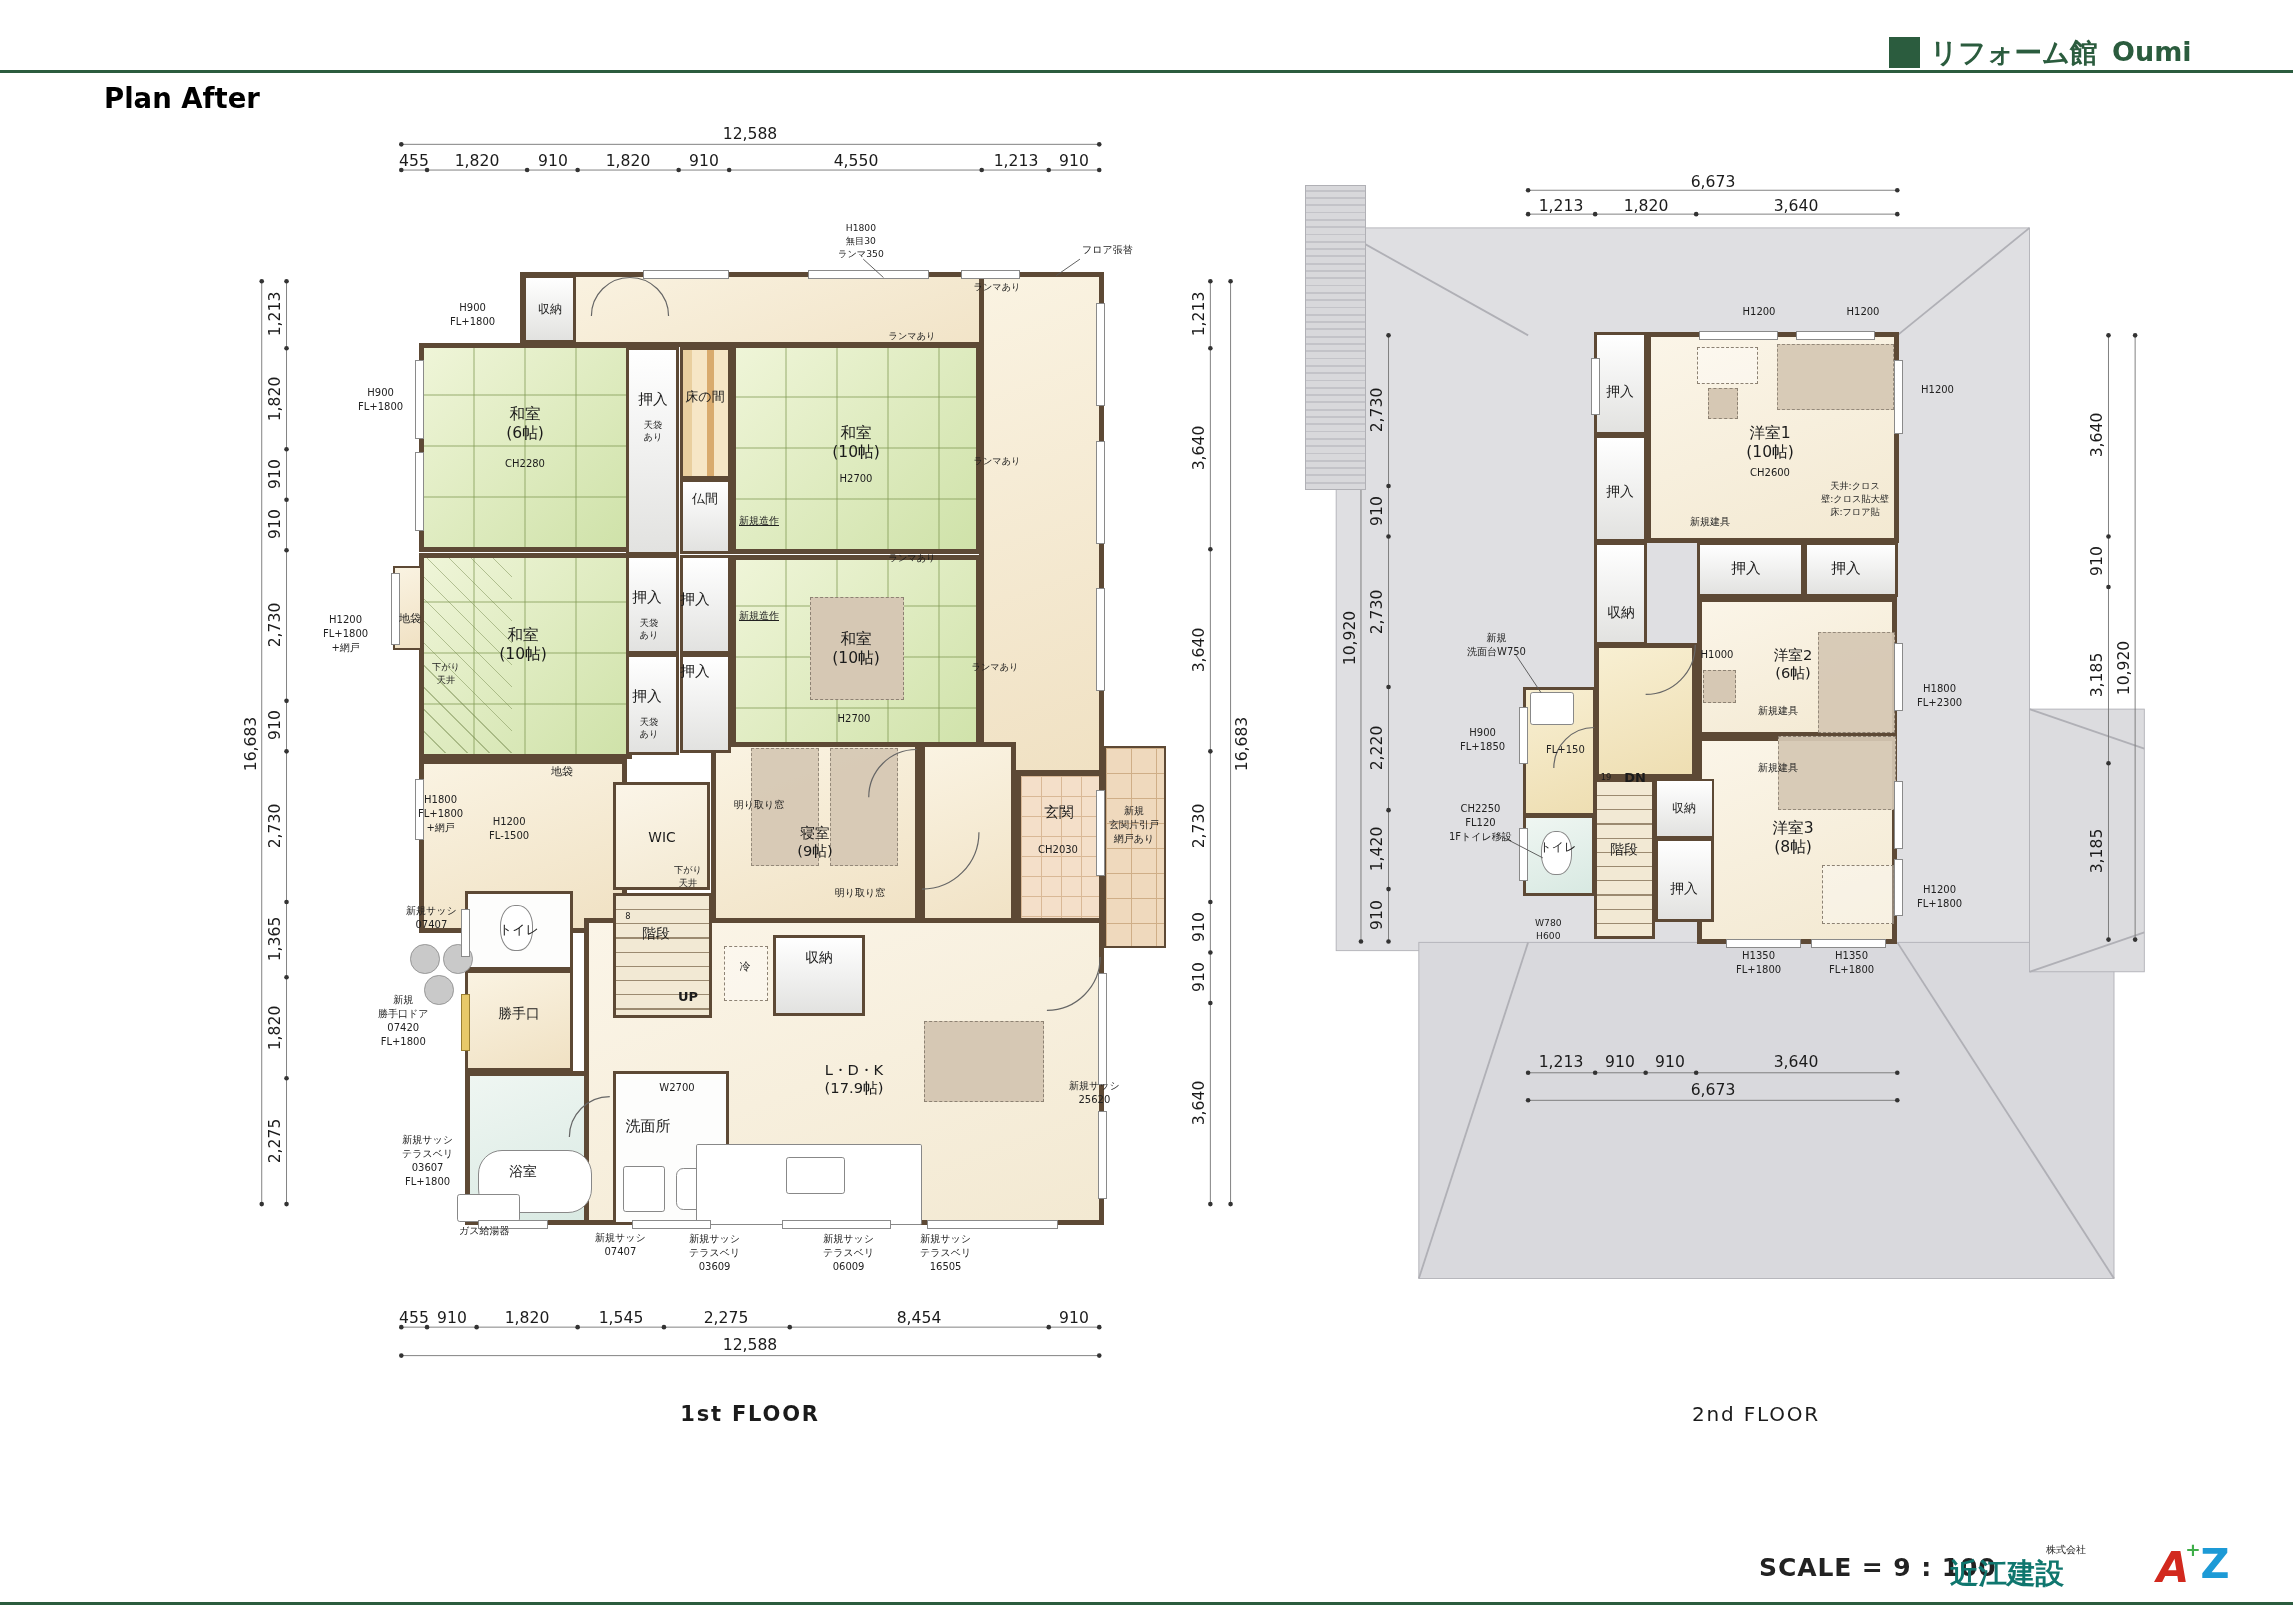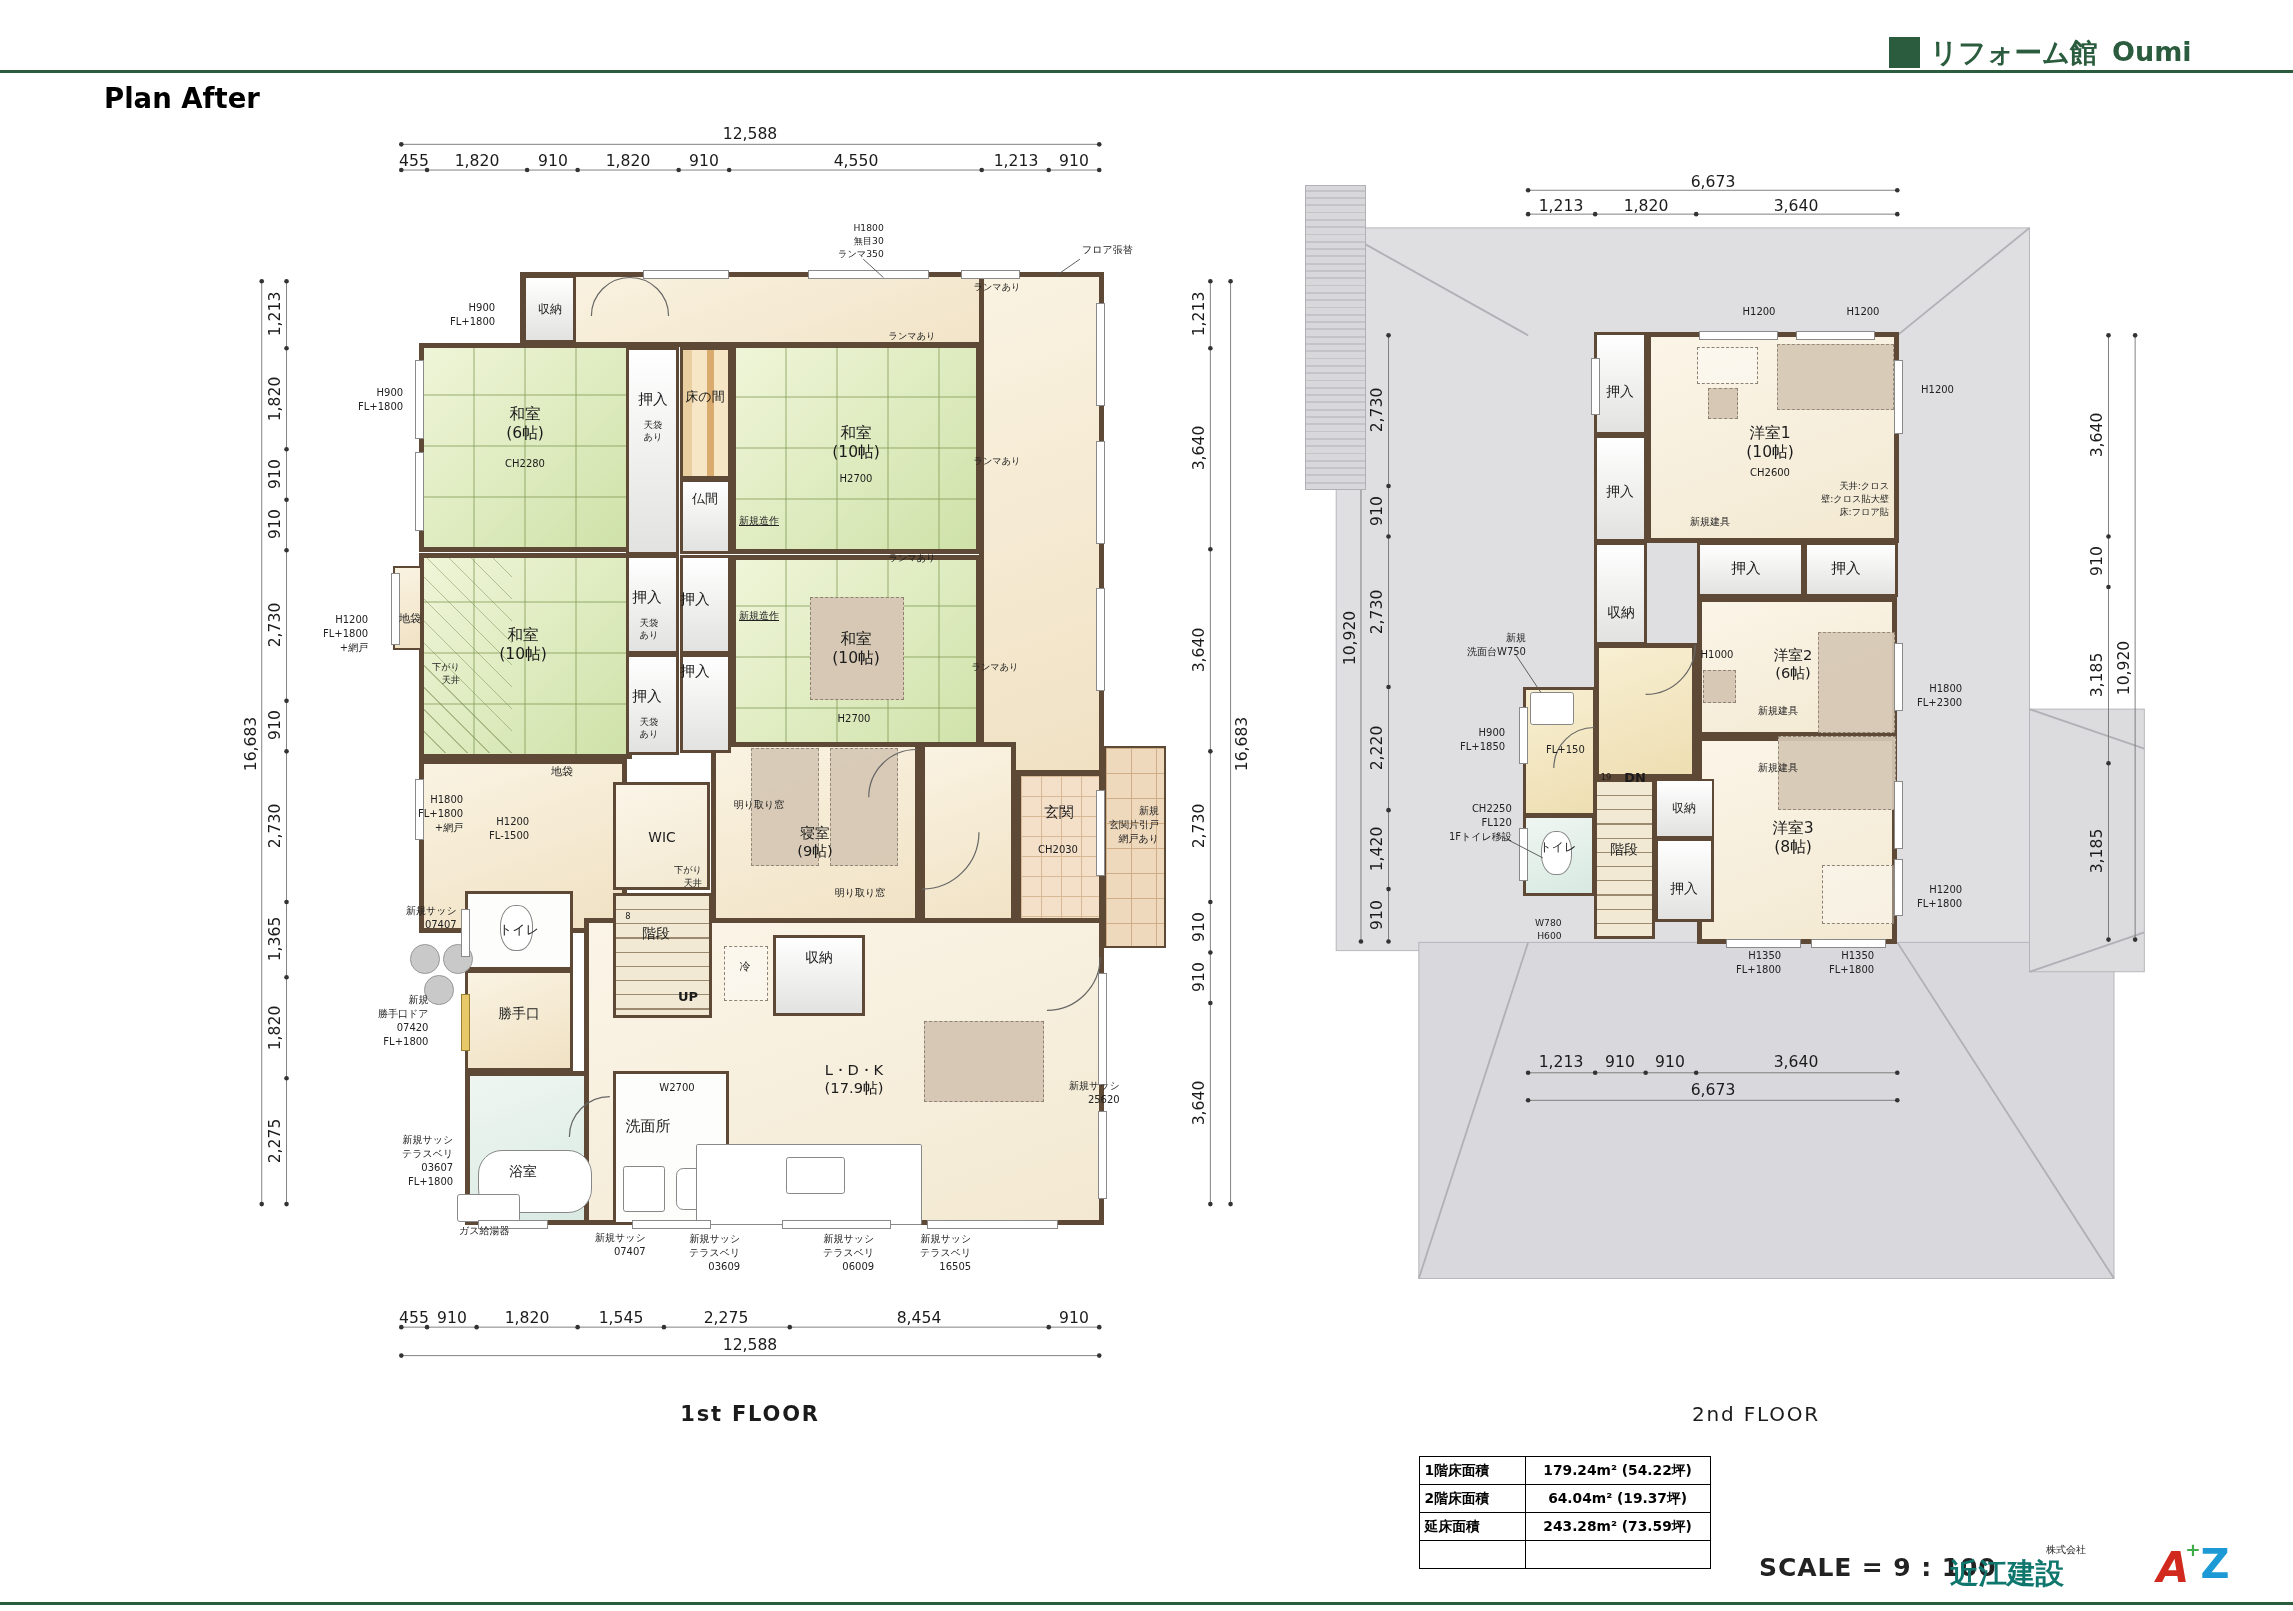--- a/index.html
+++ b/index.html
@@ -2,21 +2,21 @@
 <html style="font-size:14.7px"><head>
 <meta charset="utf-8">
 <style>
   html,body{margin:0;padding:0;background:#fff;}
   #canvas{position:relative;width:2294px;height:1612px;background:#fff;overflow:hidden;
           font-family:"DejaVu Sans","Liberation Sans",sans-serif;}
   svg{position:absolute;left:0;top:0;pointer-events:none;}
   .l{position:absolute;transform:translate(-50%,-50%);font:15.6px/1.25 "DejaVu Sans","Liberation Sans",sans-serif;
      color:#1b1b1b;white-space:pre;text-align:center;z-index:5;}
   .a{position:absolute;transform:translate(0,-50%);font:10px/1.4 "DejaVu Sans","Liberation Sans",sans-serif;
-     color:#222;white-space:pre;text-align:right;z-index:5;}
+     color:#222;white-space:pre;text-align:center;z-index:5;}
   .dv{position:absolute;transform:translate(-50%,-50%) rotate(-90deg);font:15.6px "DejaVu Sans","Liberation Sans",sans-serif;
      color:#1b1b1b;white-space:pre;z-index:5;}
   .room{position:absolute;box-sizing:border-box;border:5.5px solid #5d4935;z-index:1;}
   .inner{border-width:3.7px;z-index:2;}
   .thin{border-width:2.8px;}
   .tatami{background:
      repeating-linear-gradient(0deg,rgba(130,155,85,0) 0 49px,rgba(130,155,85,.4) 49px 51px),
      repeating-linear-gradient(90deg,rgba(130,155,85,0) 0 49px,rgba(130,155,85,.4) 49px 51px),
      linear-gradient(135deg,#eff5d8,#cfe2a9);}
   .cream{background:linear-gradient(160deg,#faf3e2,#f0e1c3);}
@@ -168,40 +168,20 @@
   <span class="a" style="left:104px;top:98px;font-size:27.5px;font-weight:bold;color:#000">Plan After</span>
   <span class="l" style="left:750px;top:1414px;font-size:21px;font-weight:bold;letter-spacing:1.8px">1st FLOOR</span>
   <span class="l" style="left:1756px;top:1414px;font-size:20px;font-weight:normal;letter-spacing:1.8px">2nd FLOOR</span>
   <span class="a" style="left:1759px;top:1567px;font-size:25px;font-weight:bold;letter-spacing:0.9px">SCALE = 9 : 100</span>
   <span class="a" style="left:2046px;top:1550px;font-size:10px">株式会社</span>
   <span class="a" style="left:1950px;top:1574px;font-size:28.5px;font-weight:bold;color:#0f766e">近江建設</span>
   <span class="l" style="left:2173px;top:1568px;font-size:42px;font-weight:bold;font-style:italic;color:#d2291e">A</span>
   <span class="l" style="left:2193px;top:1549px;font-size:18.4px;font-weight:bold;color:#3fae49">+</span>
   <span class="l" style="left:2215px;top:1564px;font-size:40px;font-weight:bold;color:#1d9ad6">Z</span>
 
-  <table class="area">
-    <tbody>
-        <tr>
-          <td class="al">1階床面積</td>
-          <td class="av">179.24m² (54.22坪)</td>
-        </tr>
-    <tr>
-          <td class="al">2階床面積</td>
-          <td class="av">64.04m² (19.37坪)</td>
-        </tr>
-    <tr>
-          <td class="al">延床面積</td>
-          <td class="av">243.28m² (73.59坪)</td>
-        </tr>
-    <tr>
-          <td class="al"></td>
-          <td class="av"></td>
-        </tr>
-  </tbody>
-    </table>
 
   <div class="room cream" style="left:520px;top:272px;width:584px;height:75px"></div>
   <div class="room closet inner" style="left:523px;top:275px;width:53px;height:68px"></div>
   <div class="room cream" style="left:979px;top:272px;width:125px;height:503px"></div>
   <div class="room tatami" style="left:419px;top:343px;width:213px;height:209px"></div>
   <div class="room closet inner" style="left:626px;top:347px;width:53px;height:208px"></div>
   <div class="room toko inner" style="left:680px;top:347px;width:51px;height:132px"></div>
   <div class="room closet inner" style="left:680px;top:479px;width:51px;height:75px"></div>
   <div class="room tatami" style="left:731px;top:343px;width:250px;height:211px"></div>
   <div class="room tatami" style="left:419px;top:553px;width:213px;height:206px"></div>

